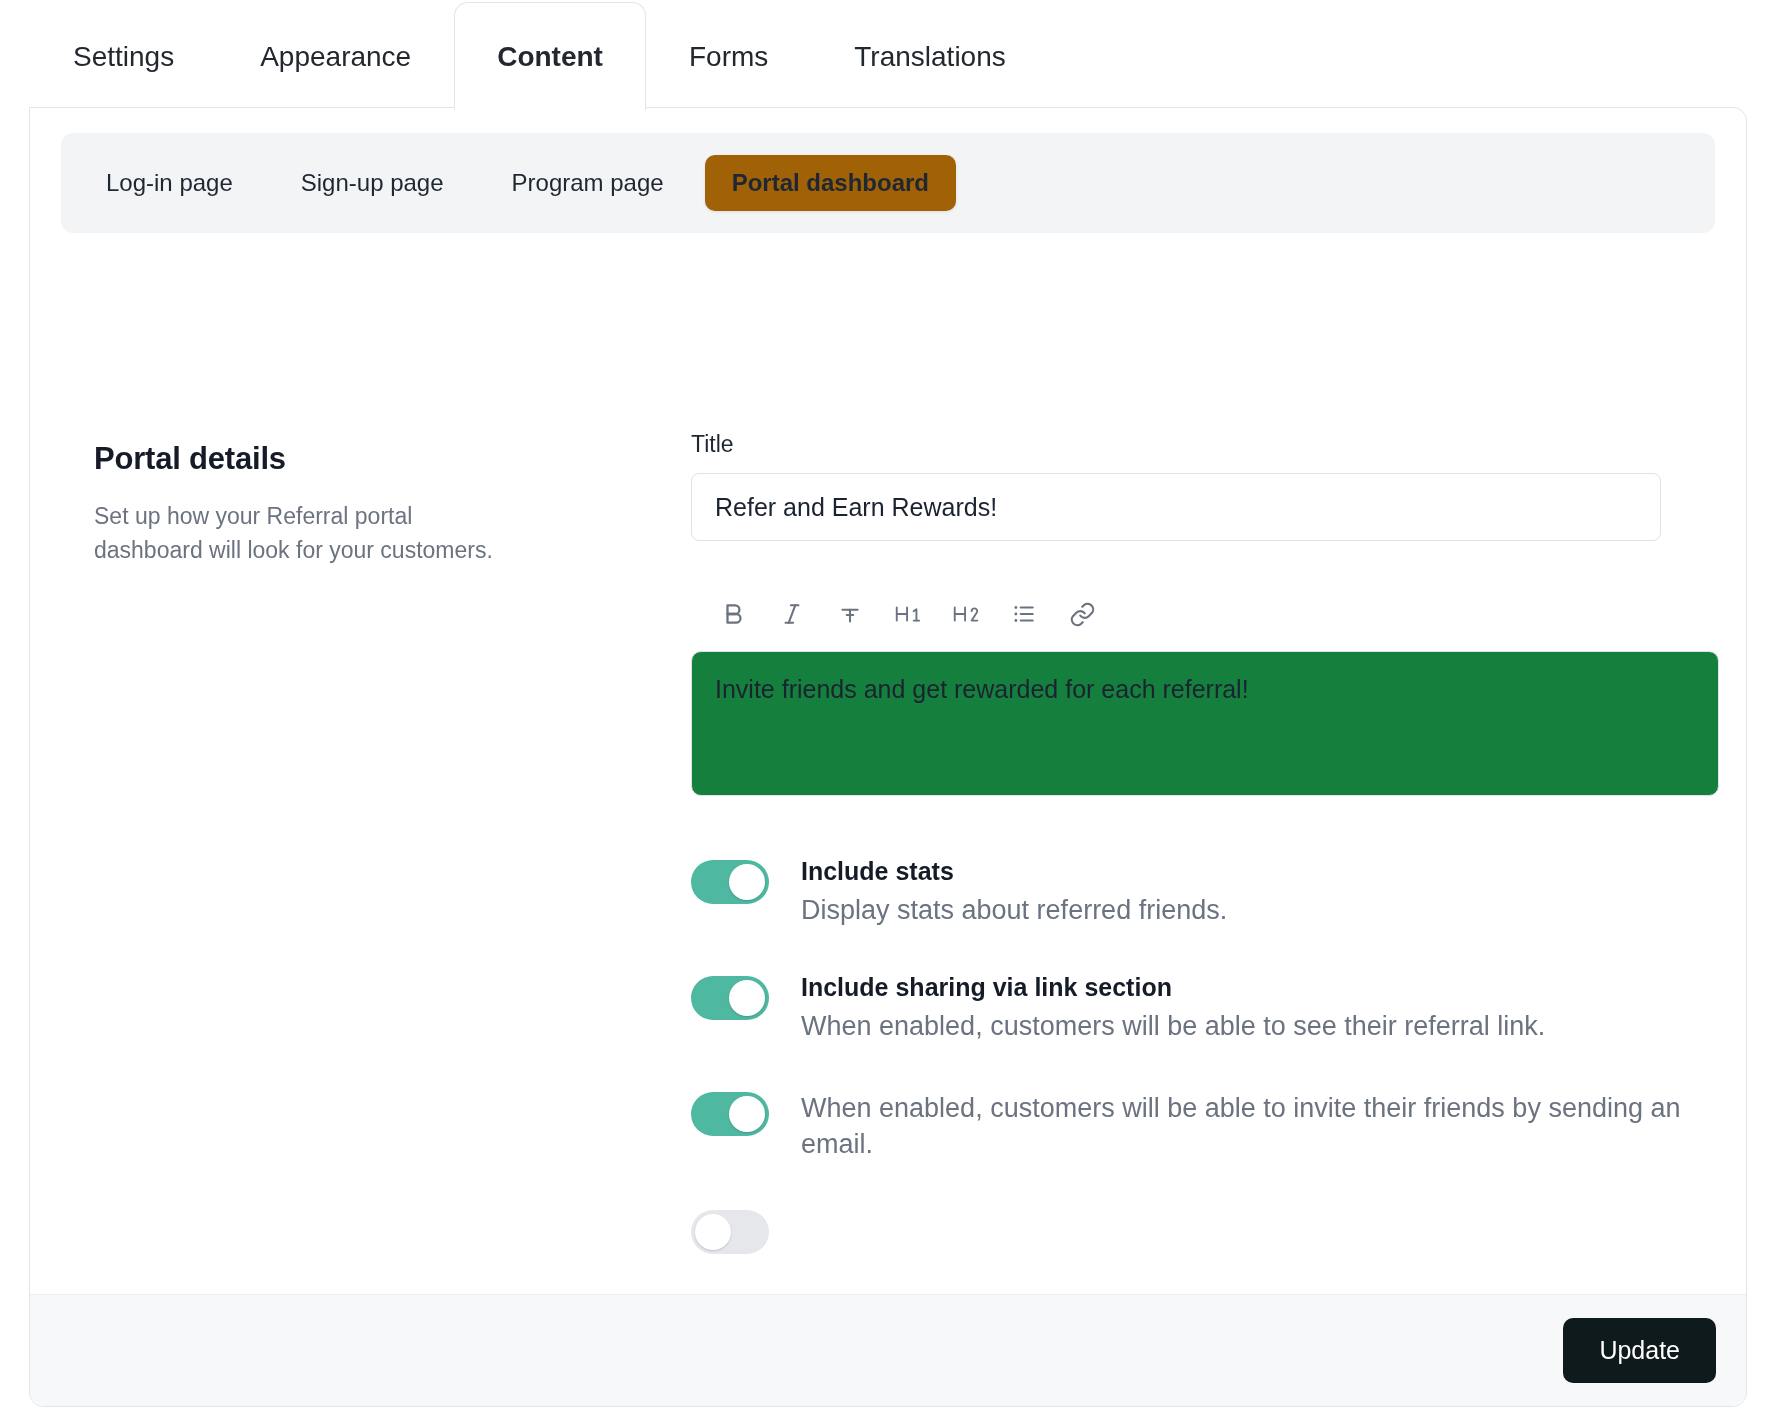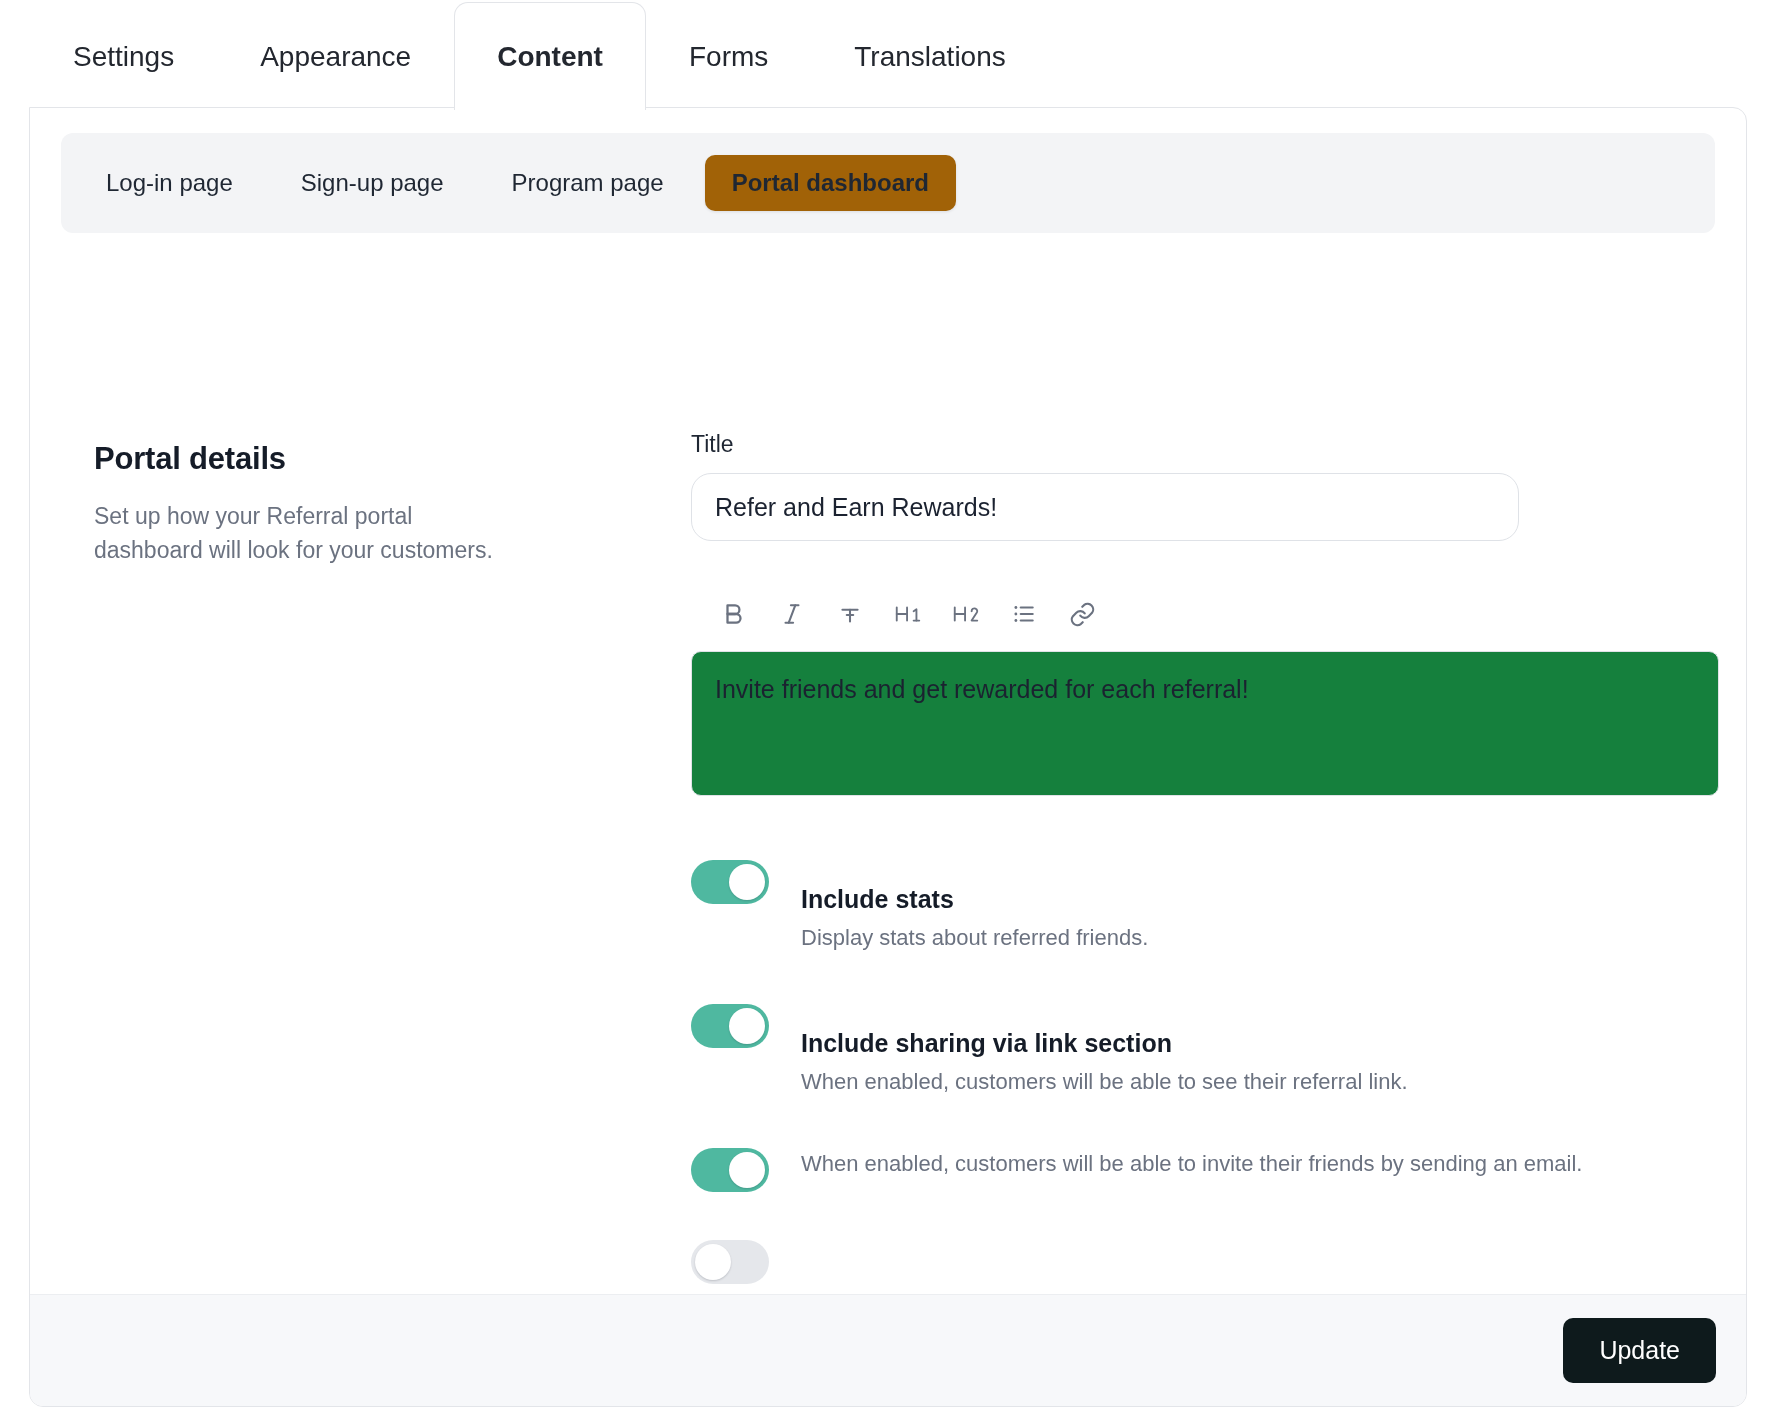--- a/index.html
+++ b/index.html
@@ -143,24 +143,24 @@
     top: 165px;
     width: 1030px;
   }
 
   .field-label {
     font-size: 23px;
     color: #1f2733;
     margin-bottom: 15px;
   }
   .text-input {
-    width: 828px;
+    width: 970px;
     height: 68px;
     border: 1px solid #dfe2e7;
-    border-radius: 20px;
+    border-radius: 8px;
     background: #ffffff;
     font-size: 25px;
     color: #1b2230;
     padding: 0 23px;
     font-family: "Liberation Sans", sans-serif;
     outline: none;
   }
 
   .editor { margin-top: 46px; }
   .editor-toolbar {
@@ -228,24 +228,23 @@
     transition: left .15s;
   }
   .switch.on .knob { left: 38px; }
 
   .toggle-text { padding-top: 0; }
   .toggle-title {
     font-size: 25px;
     font-weight: bold;
     color: #151c28;
     line-height: 34px;
-    margin-top: 28px;
   }
   .toggle-desc {
-    font-size: 22px;
+    font-size: 27px;
     color: #6b7280;
     line-height: 36px;
     margin-top: 4px;
     max-width: 960px;
   }
 
   
   .footer {
     position: absolute;
     left: 0;

